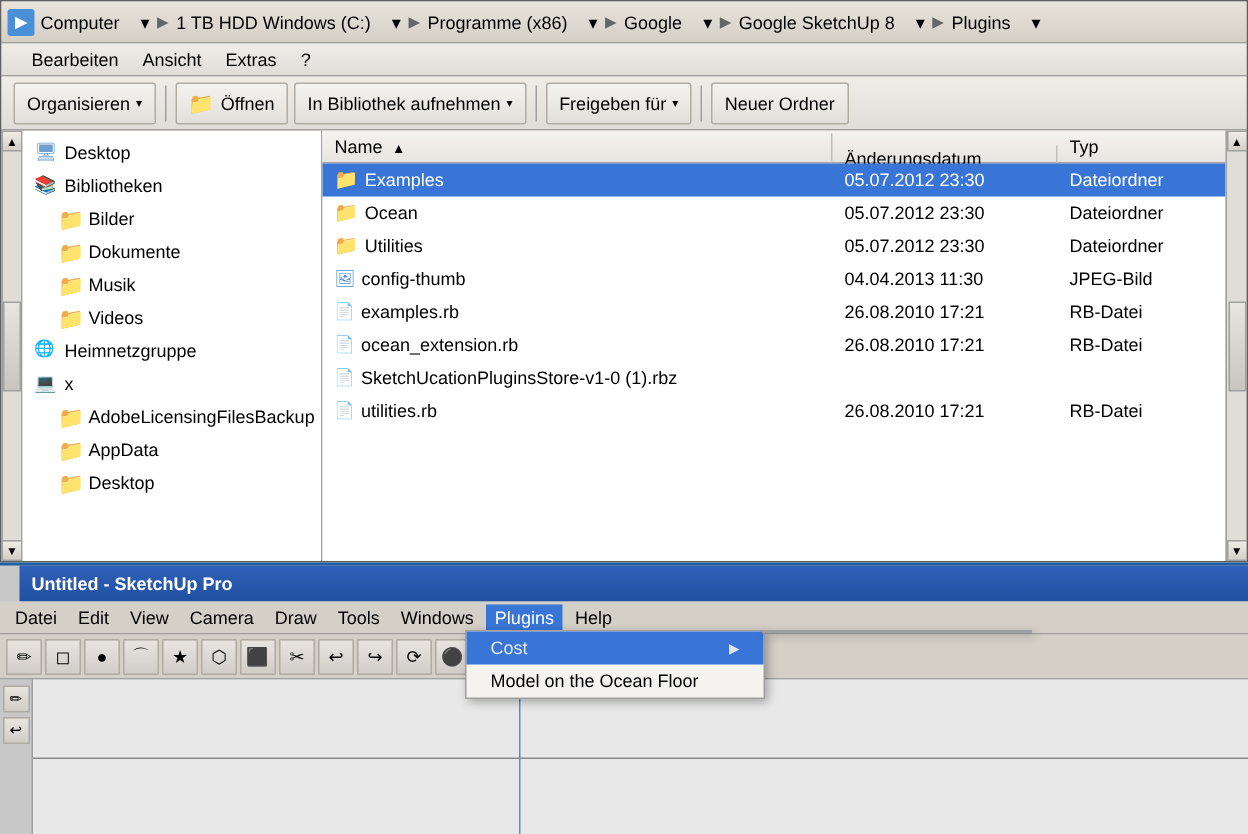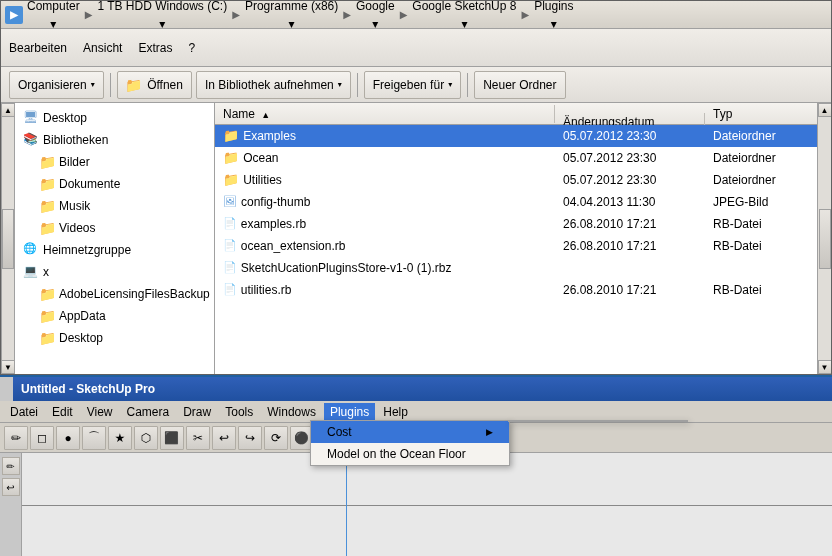--- a/index.html
+++ b/index.html
@@ -16,38 +16,38 @@
       gap: 4px;
     }
     .address-bar-icon {
       width: 18px; height: 18px;
       background: #4a90d9;
       border-radius: 2px;
       display: flex; align-items: center; justify-content: center;
       color: white; font-size: 10px; font-weight: bold;
     }
     .breadcrumb-item {
-      display: flex; align-items: center; gap: 4px;
-      font-size: 12px; color: #000; flex-direction: column;
+      display: flex; align-items: center; gap: 14px;
+      font-size: 12px; color: #000;
     }
     .breadcrumb-sep {
       color: #666; font-size: 10px; margin: 0 1px;
     }
     .breadcrumb-dropdown {
       cursor: pointer; color: #000;
     }
 
     
     .menubar {
-      height: 38px;
+      height: 22px;
       background: linear-gradient(to bottom, #f0ede8, #e0ddd8);
       border-bottom: 1px solid #a0a0a0;
       display: flex;
       align-items: center;
-      padding: 0 4px;
+      padding: 0 16px;
       gap: 8px;
     }
     .menubar-item {
       padding: 2px 4px;
       cursor: pointer;
       font-size: 12px;
     }
 
     
     .toolbar {
@@ -268,21 +268,21 @@
       min-width: 180px;
     }
     .dropdown-item {
       padding: 4px 16px;
       cursor: pointer;
       font-size: 12px;
       display: flex;
       align-items: center;
       justify-content: space-between;
     }
-    .dropdown-item:hover, .dropdown-item.active { background: #3875d7; color: #000000; }
+    .dropdown-item:hover, .dropdown-item.active { background: #3875d7; color: #e5e5e5; }
     .dropdown-item .submenu-arrow { font-size: 9px; }
 
     
     .submenu {
       position: absolute;
       background: #f5f3ef;
       border: 1px solid #a0a0a0;
       box-shadow: 2px 2px 6px rgba(0,0,0,0.3);
       z-index: 101;
       min-width: 180px;

